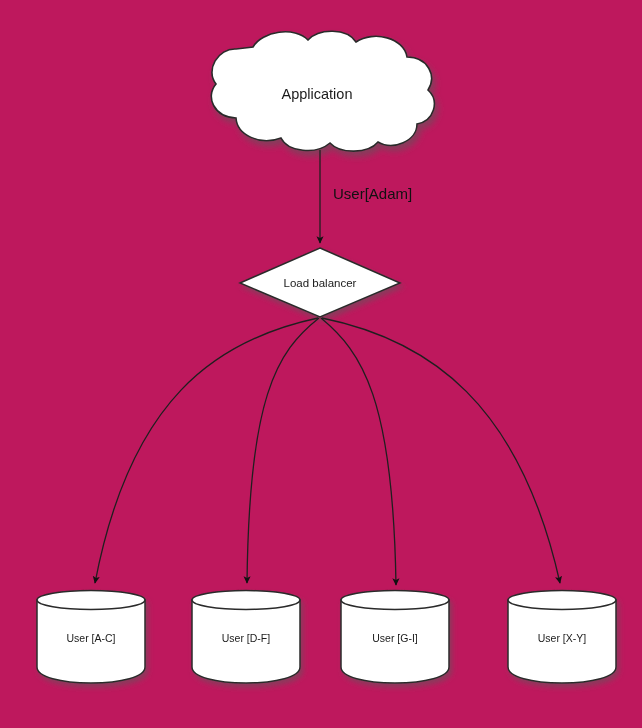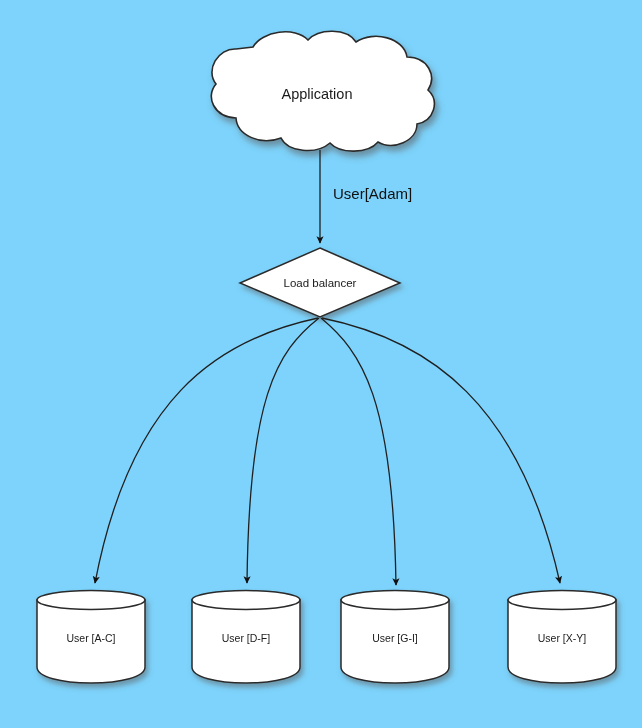--- a/index.html
+++ b/index.html
@@ -10,21 +10,21 @@
   body {
     width: 642px;
     height: 728px;
     font-family: "Liberation Sans", sans-serif;
     overflow: hidden;
   }
   #diagram-root {
     position: relative;
     width: 642px;
     height: 728px;
-    background: #7dd3fc;
+    background: #be185d;
   }
   svg.canvas {
     position: absolute;
     top: 0;
     left: 0;
     width: 642px;
     height: 728px;
   }
   .node-label {
     fill: #1a1a1a;

